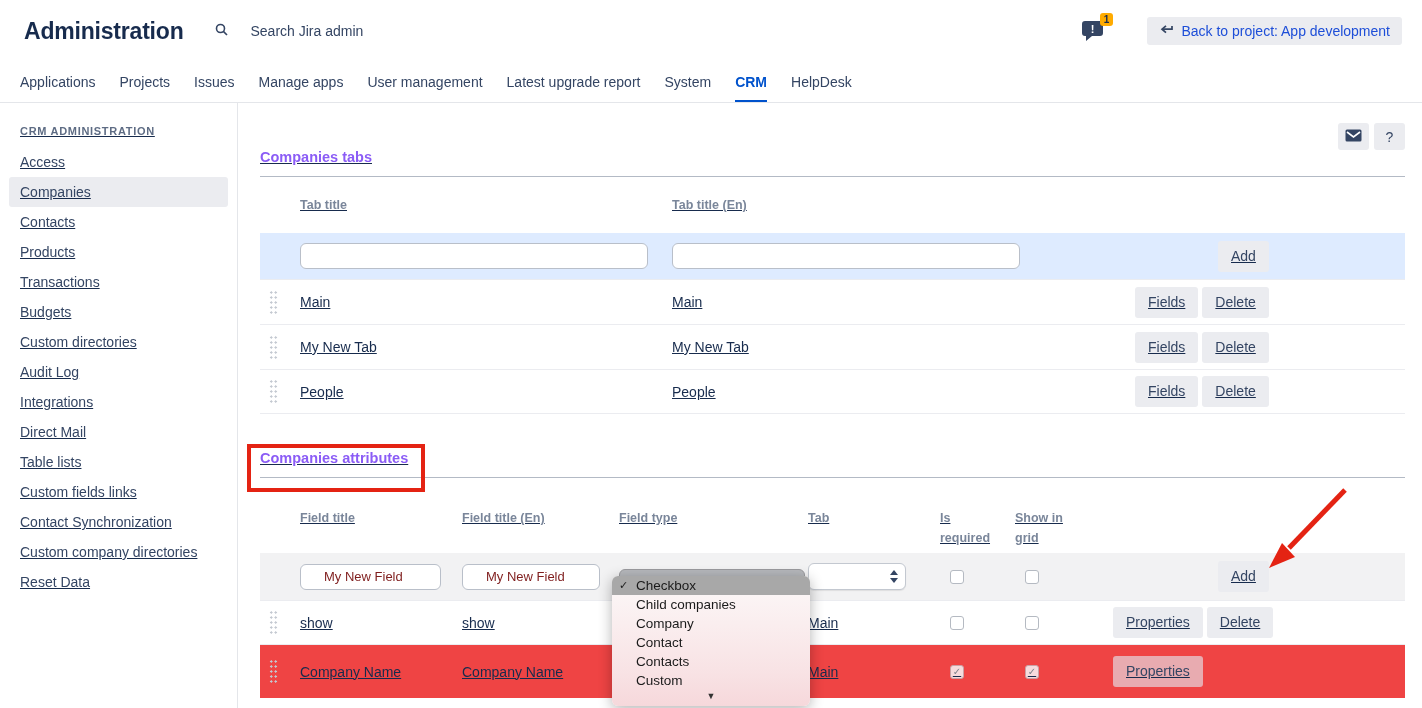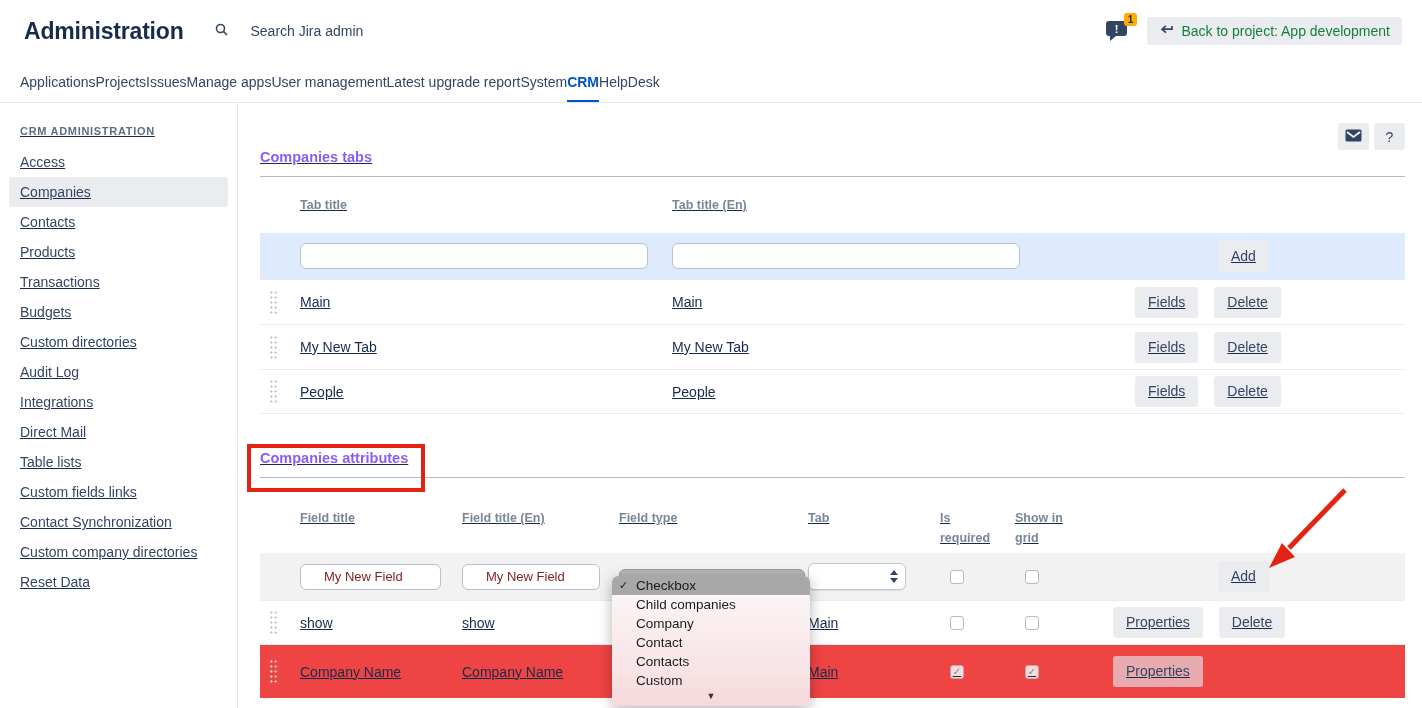--- a/index.html
+++ b/index.html
@@ -8,25 +8,25 @@
 
   
   .header { height:62px; display:flex; align-items:center; padding:0 20px 0 24px; }
   .app-title { font-size:23px; font-weight:700; color:#172b4d; letter-spacing:-0.2px; }
   .search { display:flex; align-items:center; gap:22px; margin-left:32px; color:#344563; font-size:14px; }
   .header-right { margin-left:auto; display:flex; align-items:center; gap:16px; }
   .bubble-wrap { position:relative; width:26px; height:24px; }
   .badge { position:absolute; top:-6px; right:-6px; background:#ffab00; color:#172b4d;
     font-size:10px; font-weight:700; padding:1px 4px; border-radius:3px; line-height:11px; }
   .back-btn { display:flex; align-items:center; gap:8px; background:#ebecf0; border:none;
-    border-radius:3px; padding:6px 12px; font-size:14px; color:#15803d; cursor:pointer;
-    font-family:inherit; }
-
-  
-  .nav { display:flex; padding:0 20px; border-bottom:1px solid #e4e6ea; }
+    border-radius:3px; padding:6px 12px; font-size:14px; color:#1d4ed8; cursor:pointer;
+    font-family:inherit;margin-left:24px; }
+
+  
+  .nav { display:flex; gap:24px; padding:0 20px; border-bottom:1px solid #e4e6ea; }
   .nav-tab { font-size:14px; color:#344563; padding:12px 0 10px; border-bottom:2px solid transparent; cursor:pointer; }
   .nav-tab.active { color:#0052cc; border-bottom-color:#0052cc; font-weight:600; }
 
   
   .layout { display:flex; height:605px;text-decoration:underline; }
   .sidebar { width:238px; flex:0 0 238px; border-right:1px solid #e4e6ea; padding-top:22px; }
   .sidebar-heading { padding:0 20px; font-size:11px; font-weight:700; color:#5e6c84;
     letter-spacing:0.7px; margin-bottom:10px; }
   .sidebar-item { margin:0 9px; padding:6px 11px; border-radius:3px; font-size:14px;
     color:#344563; line-height:18px; cursor:pointer; }
@@ -54,21 +54,21 @@
   .t-actions { flex:1; display:flex; align-items:center; }
   .cell-text { font-size:14px; color:#172b4d; }
 
   .text-input { height:26px; border:1px solid #b9bfc9; border-radius:6px; background:#fff;
     font-family:inherit; font-size:13px; color:#7f1d1d; padding:0 23px; outline:none; }
   .in-t1 { width:348px; }
 
   .btn { background:#ebecf0; border:none; border-radius:3px; padding:7px 13px; font-size:14px;
     color:#344563; font-family:inherit; cursor:pointer; line-height:17px; }
   .btn-fields { margin-left:25px; }
-  .btn-del { margin-left:16px; }
+  .btn-del { margin-left:4px; }
   .btn-add { margin-left:108px; }
   .btn-props { margin-left:3px; }
 
   .drag-handle { width:9px; height:25px;
     background-image: radial-gradient(circle, #c4c9d1 1.1px, transparent 1.3px);
     background-size:4.5px 5px; }
 
   
   .t2-sect { margin-top:36px; }
   .t2-head { display:flex; margin-top:30px; height:45px; align-items:flex-start; }

